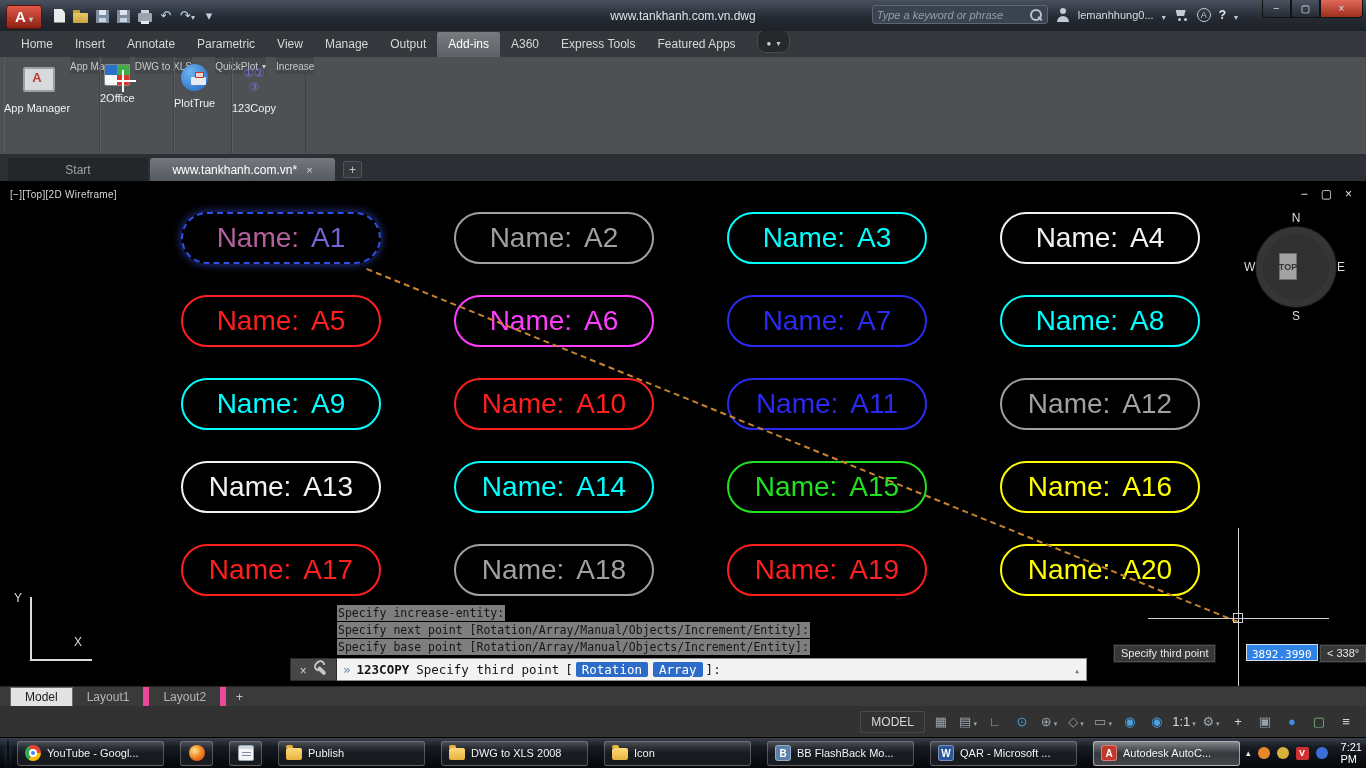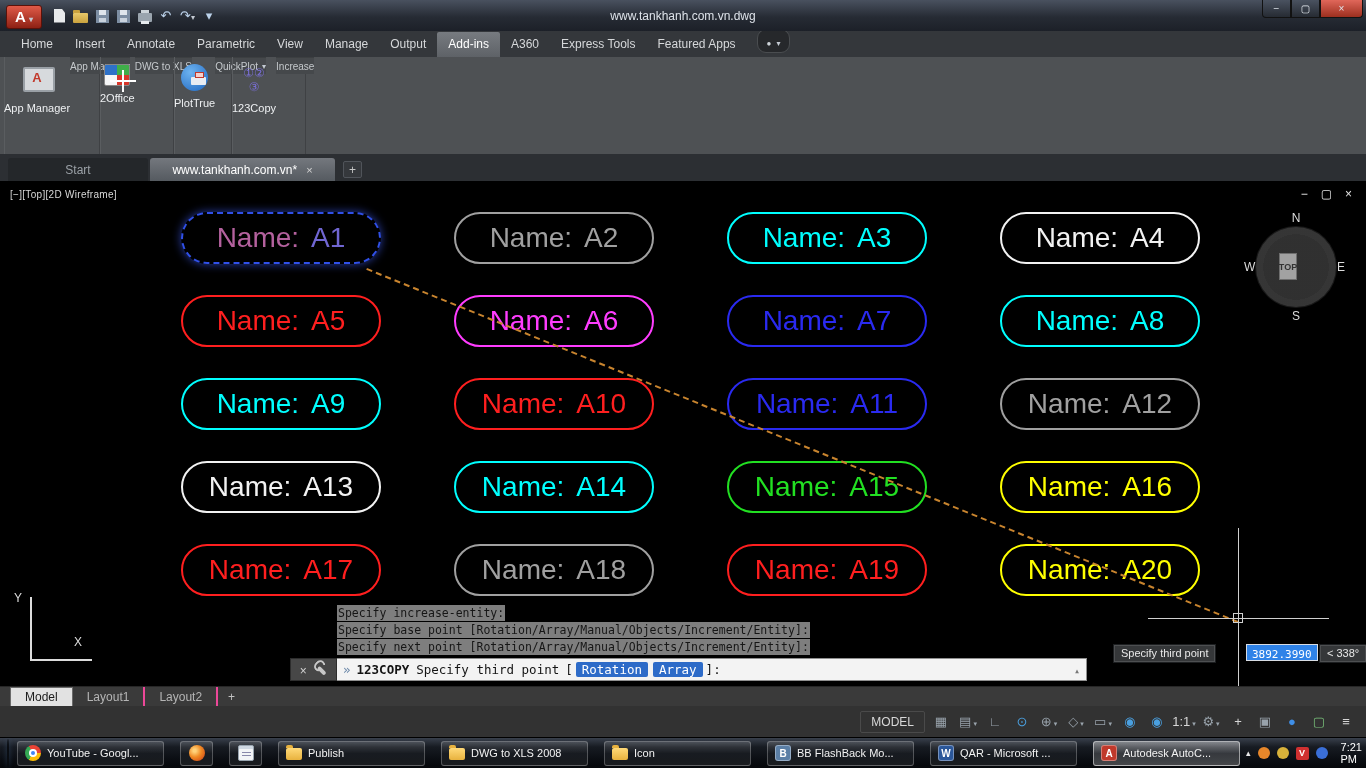--- a/index.html
+++ b/index.html
@@ -118,21 +118,21 @@
 .ccaret{margin-left:auto;color:#777}
 .ccaret::before{content:"▴";font-size:10px}
 .tipbox{position:absolute;background:rgba(56,58,60,.95);border:1px solid #1c1e20;box-shadow:inset 0 0 0 1px rgba(255,255,255,.12);color:#e8e8e8;font-size:11px;padding:2px 7px;height:19px;white-space:nowrap}
 .tiplabel{left:1113px;top:463px}
 .tipangle{left:1319px;top:463px}
 .tipval{position:absolute;left:1246px;top:463px;background:#2f83e8;border:1px solid #d8dde4;color:#fff;font:11px "DejaVu Sans Mono",monospace;padding:3px 5px;height:17px;white-space:nowrap}
 
 
 .layoutrow{height:20px;background:#3a3a3a;border-top:1px solid #262626;display:flex;align-items:stretch;padding-left:10px;font-size:12px}
 .ltabs{display:flex}
-.ltab{display:flex;align-items:center;padding:0 14px;color:#b5b5b5;border-right:2px solid #ec4899}
+.ltab{display:flex;align-items:center;padding:0 14px;color:#b5b5b5;border-right:6px solid #ec4899}
 .ltab.active{background:#e2e2e2;color:#1a1a1a;border:1px solid #6a6a6a;border-bottom:none}
 .lplus{display:flex;align-items:center;padding:0 10px;color:#c2c2c2}
 .statusrow{height:31px;background:#323232;display:flex;align-items:center;justify-content:flex-end;padding-right:8px;gap:4px}
 .modelbtn{color:#d8d8d8;font-size:12px;padding:3px 10px;border:1px solid #4a4a4a;border-radius:2px}
 .sicons{display:flex;align-items:center;gap:3px}
 .sbtn{min-width:24px;height:22px;display:flex;align-items:center;justify-content:center;gap:2px;font-size:13px;border-radius:2px}
 .sbtn .dd::before{font-size:7px;color:#9aa4ad}
 
 
 .taskbar{height:31px;background:linear-gradient(#39404c,#171b22 30%,#0b0e13 70%,#05070a);border-top:1px solid #000;display:flex;align-items:center;padding:0 2px;gap:3px}
@@ -173,20 +173,33 @@
         <span class="qat-i i-new"></span>
         <span class="qat-i i-open"></span>
         <span class="qat-i i-save"></span>
         <span class="qat-i i-save"></span>
         <span class="qat-i i-plot"></span>
         <span class="qat-i qat-g">↶</span>
         <span class="qat-i qat-g">↷<span class="dd"></span></span>
         <span class="qat-i qat-g">▾</span>
       </div>
     <div class="wtitle">www.tankhanh.com.vn.dwg</div>
+    <div class="tbright">
+      <div class="searchbox">
+        <input class="searchinput" placeholder="Type a keyword or phrase" style="">
+        <span class="mag"></span>
+      </div>
+      <span class="person"></span>
+      <span class="uname">lemanhhung0...</span>
+      <span class="dd"></span>
+      <span class="cart"></span>
+      <span class="a360"></span>
+      <span class="help">?</span>
+      <span class="dd"></span>
+    </div>
     <div class="wc">
         <div class="wc-btn min">−</div>
         <div class="wc-btn">▢</div>
         <div class="wc-btn close">×</div>
       </div>
   </div>
 
   <div class="ribbontabs">
     <div class="rtabs">
         <div class="rtab">Home</div>
@@ -366,22 +379,22 @@
 
     <div>
       <div class="ucs-v"></div>
       <div class="ucs-h"></div>
       <span class="ucs-x">X</span>
       <span class="ucs-y">Y</span>
     </div>
 
     <div class="history">
         <div class="hline">Specify increase-entity:</div>
+        <div class="hline">Specify next point [Rotation/Array/Manual/Objects/Increment/Entity]:</div>
         <div class="hline">Specify base point [Rotation/Array/Manual/Objects/Increment/Entity]:</div>
-        <div class="hline">Specify next point [Rotation/Array/Manual/Objects/Increment/Entity]:</div>
       </div>
 
     <div class="cmdbar">
       <div class="cmdtools">
         <span class="cmdx"></span>
         <span class="wrench"></span>
       </div>
       <div class="cmdinput">
         <span class="chev"></span>
         <span class="cname">123COPY</span>

